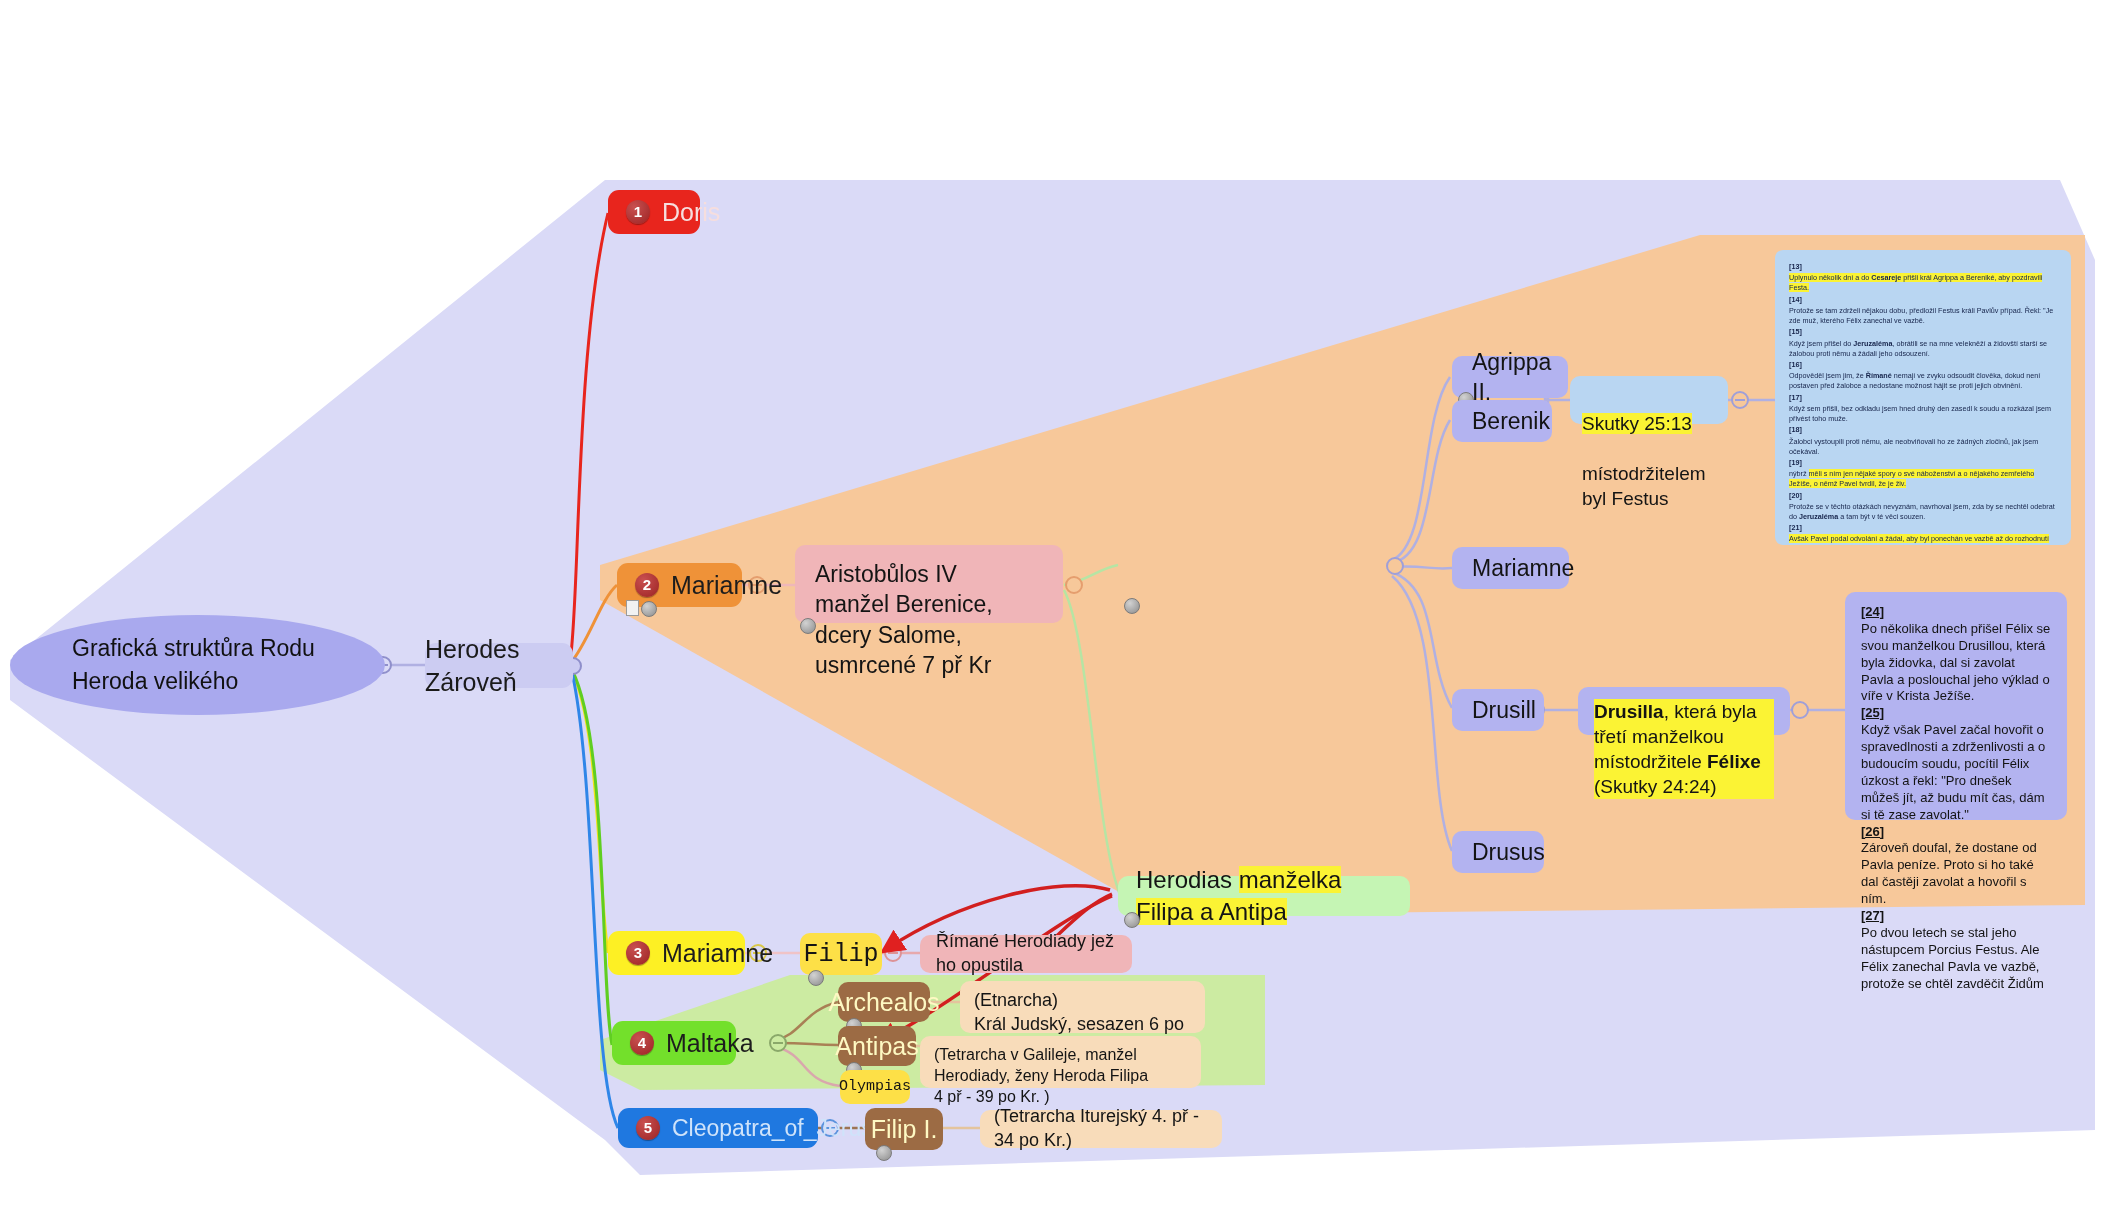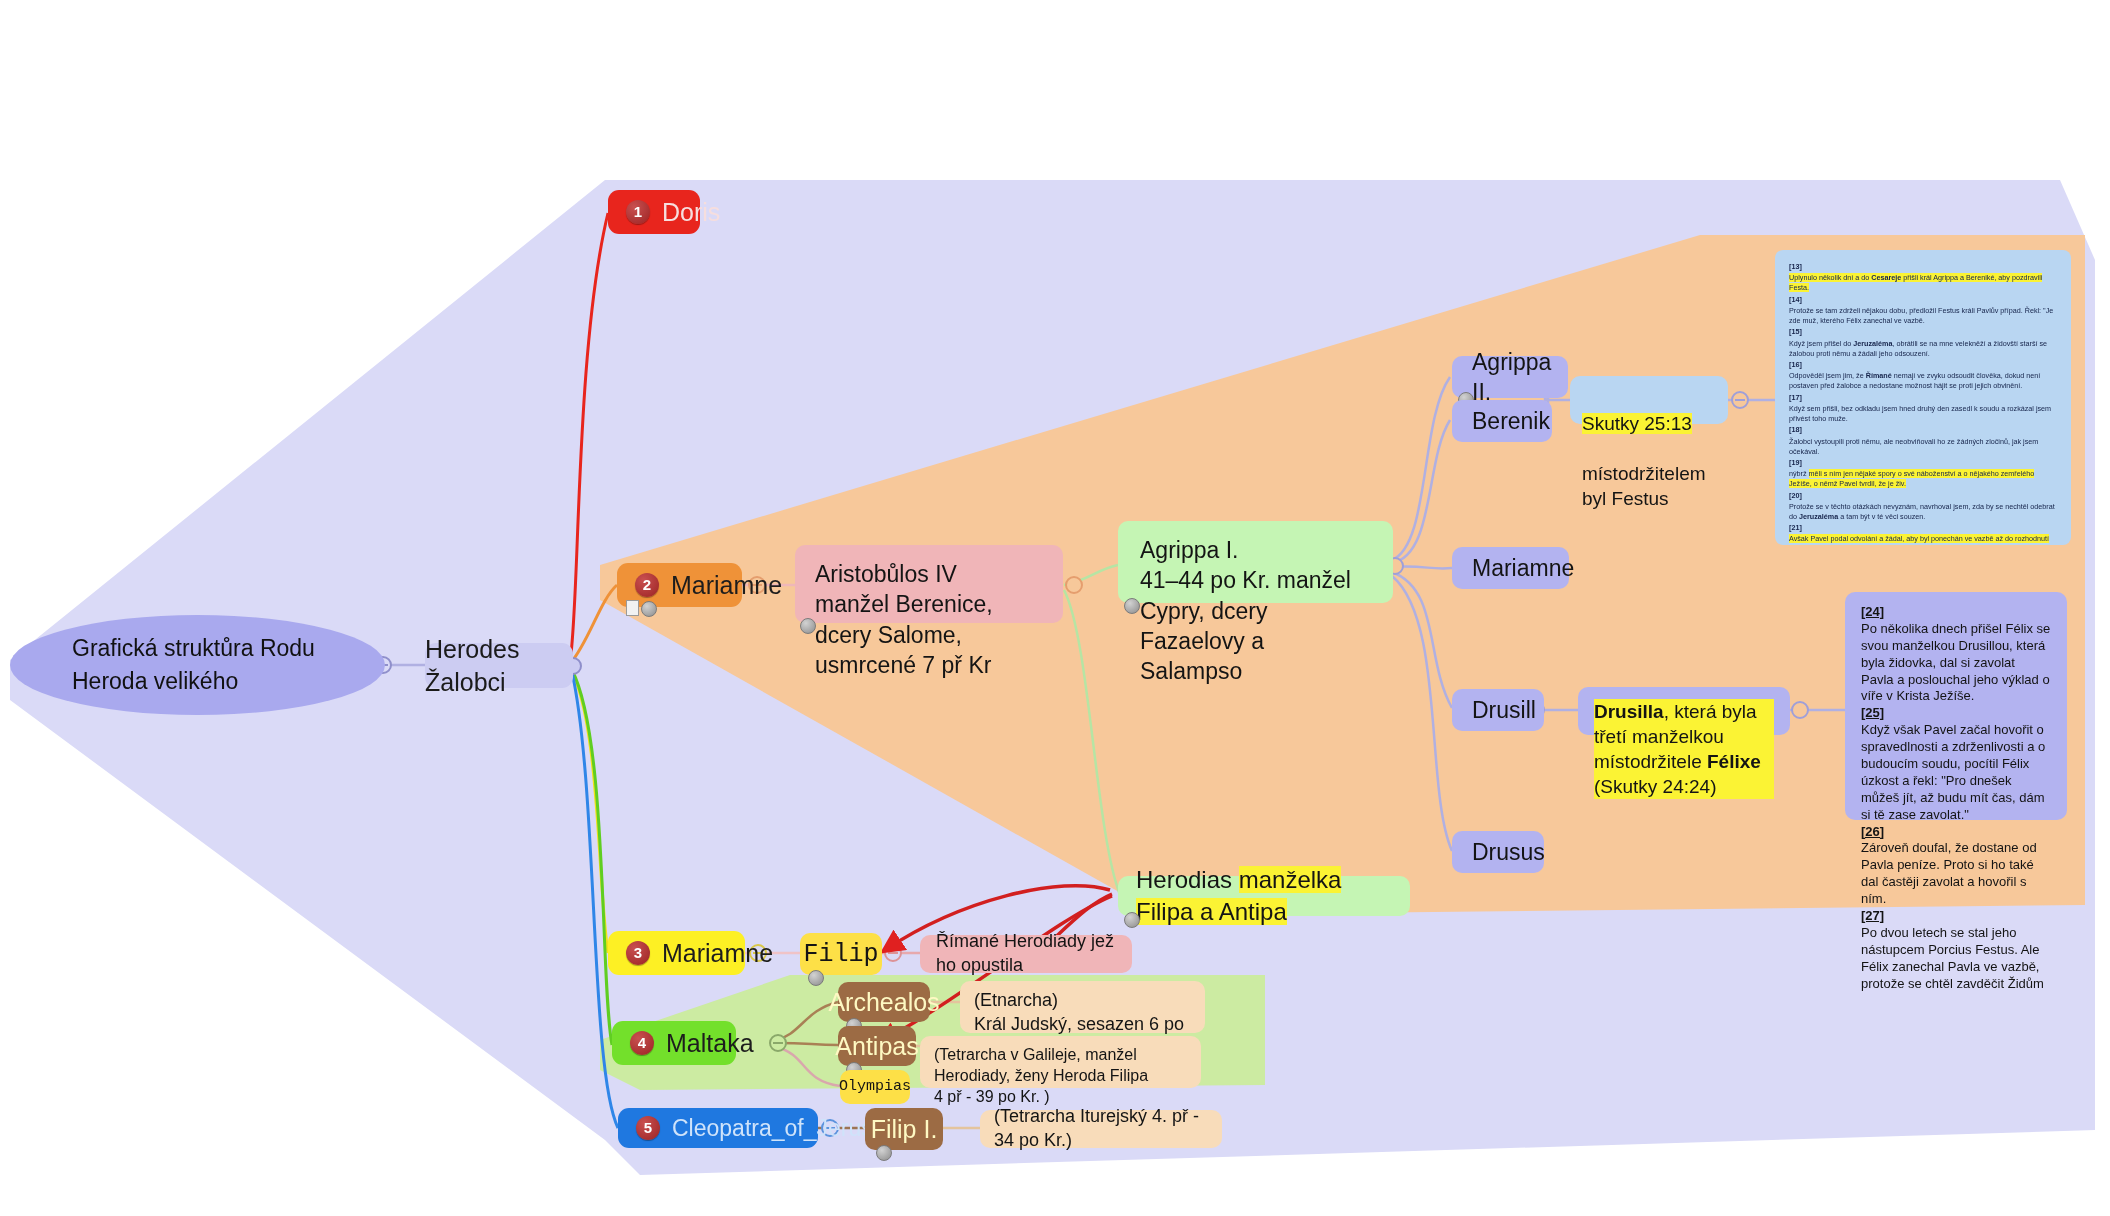--- a/index.html
+++ b/index.html
@@ -206,21 +206,21 @@
     <path d="M 885,950 C 960,900 1060,875 1110,890" stroke="#d21f1f" stroke-width="3.5" fill="none" marker-start="url(#redarrow)"></path>
     <path d="M 1030,960 C 1060,935 1085,905 1112,894" stroke="#d21f1f" stroke-width="3.5" fill="none"></path>
     <path d="M 880,1042 C 960,1000 1055,920 1112,896" stroke="#d21f1f" stroke-width="3.5" fill="none" marker-start="url(#redarrow)"></path>
   </svg>
 
   <div class="root" style="left:10px; top:615px; width:375px; height:100px;">
     <span class="txt">Grafická struktůra Rodu Heroda velikého</span>
   </div>
 
   <div class="node central" style="left:425px; top:643px; width:148px; height:45px;">
-    <span class="txt">Herodes Žalobci</span>
+    <span class="txt">Herodes Zároveň</span>
   </div>
 
   <div class="node wife wife1" style="left:608px; top:190px; width:92px; height:44px;">
     <span class="badge">1</span>
     <span class="txt">Doris</span>
   </div>
 
   <div class="node wife wife2" style="left:617px; top:563px; width:125px; height:44px;">
     <span class="badge">2</span>
     <span class="txt">Mariamne</span>
@@ -243,25 +243,20 @@
     <span class="txt">Cleopatra_of_Jerusalem</span>
   </div>
 
   <div class="node pink" style="left:795px; top:545px; width:268px; height:78px;">
     <span class="txt">Aristobůlos IV
 manžel Berenice, dcery Salome,
 usmrcené 7 př Kr</span>
   </div>
   <div class="dot" style="left:800px; top:618px;"></div>
 
-  <div class="node green" style="left:1118px; top:521px; width:275px; height:82px;">
-    <span class="txt">Agrippa I.
-41–44 po Kr. manžel Cypry, dcery
-Fazaelovy a Salampso</span>
-  </div>
   <div class="dot" style="left:1124px; top:598px;"></div>
 
   <div class="node lav" style="left:1452px; top:356px; width:116px; height:42px;">
     <span class="txt">Agrippa II.</span>
   </div>
   <div class="dot" style="left:1458px; top:392px;"></div>
 
   <div class="node lav" style="left:1452px; top:400px; width:100px; height:42px;">
     <span class="txt">Berenik</span>
   </div>

